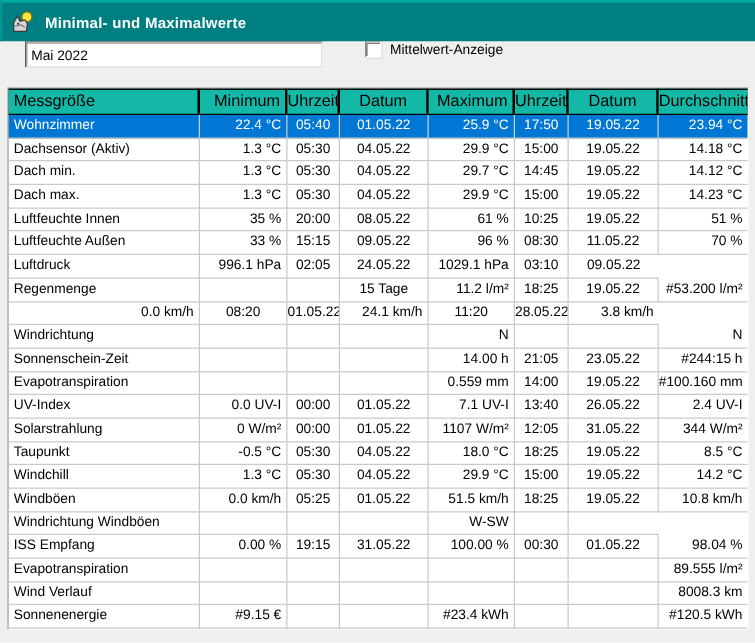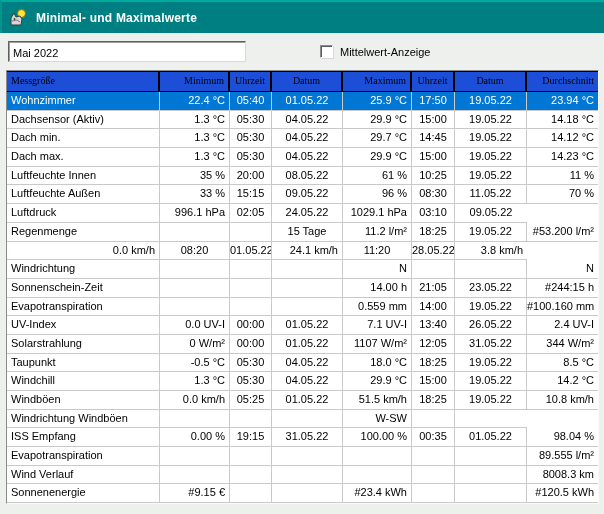--- a/index.html
+++ b/index.html
@@ -27,23 +27,22 @@
     font-size: 12px;
     font-weight: 700;
     letter-spacing: 0.2px;
   }
   .app-icon { width: 20px; height: 20px; display: inline-flex; }
 
   
   .controls {
     height: 37px;
     display: flex;
-    align-items: center;
-    padding: 0 8px;
-    gap: 40px;
+    align-items: flex-start;
+    padding: 0 20px;
   }
   .period {
     width: 238px;
     height: 21px;
     background: #ffffff;
     border: 1px solid #5f5f5f;
     border-right-color: #d9d9d9;
     border-bottom-color: #d9d9d9;
     box-shadow: inset 1px 1px 0 #9d9d9d;
     font-family: "Liberation Sans", sans-serif;
@@ -82,30 +81,29 @@
   }
   .hdr-row, .row {
     display: grid;
     grid-template-columns: 153px 70px 42px 71px 69px 43px 72px 71px;
   }
   .hdr-row {
     background: #000000;
     border-bottom: 1px solid #000;
   }
   .hc {
-    background: #1d4ed8;
+    background: #14b8a6;
     border-top: 1px solid #000;
     border-right: 2px solid #000;
     height: 20px;
-    font-size: 10px;
+    font-size: 13px;
     color: #000;
     line-height: 18px;
     white-space: nowrap;
     overflow: hidden;
-    font-family: Liberation Serif, serif;
   }
   .hc:last-child { border-right: none; }
   .row { height: 18.7px; background: #ffffff; }
   .row.sel { background: #0077d4; }
   .row.sel .c { color: #ffffff; }
   .c {
     border-right: 1px solid #c9c9c9;
     border-bottom: 1px solid #c9c9c9;
     font-size: 11px;
     color: #000;
@@ -196,21 +194,21 @@
           <div class="c r">14.23 °C</div>
         </div>
         <div class="row">
           <div class="c l">Luftfeuchte Innen</div>
           <div class="c r">35 %</div>
           <div class="c cn">20:00</div>
           <div class="c cn">08.05.22</div>
           <div class="c r">61 %</div>
           <div class="c cn">10:25</div>
           <div class="c cn">19.05.22</div>
-          <div class="c r">11 %</div>
+          <div class="c r">51 %</div>
         </div>
         <div class="row">
           <div class="c l">Luftfeuchte Außen</div>
           <div class="c r">33 %</div>
           <div class="c cn">15:15</div>
           <div class="c cn">09.05.22</div>
           <div class="c r">96 %</div>
           <div class="c cn">08:30</div>
           <div class="c cn">11.05.22</div>
           <div class="c r">70 %</div>
@@ -331,21 +329,21 @@
           <div class="c r">W-SW</div>
           <div class="c cn"></div>
           <div class="c cn"></div>
         </div>
         <div class="row">
           <div class="c l">ISS Empfang</div>
           <div class="c r">0.00 %</div>
           <div class="c cn">19:15</div>
           <div class="c cn">31.05.22</div>
           <div class="c r">100.00 %</div>
-          <div class="c cn">00:35</div>
+          <div class="c cn">00:30</div>
           <div class="c cn">01.05.22</div>
           <div class="c r">98.04 %</div>
         </div>
         <div class="row">
           <div class="c l">Evapotranspiration</div>
           <div class="c r"></div>
           <div class="c cn"></div>
           <div class="c cn"></div>
           <div class="c r"></div>
           <div class="c cn"></div>

